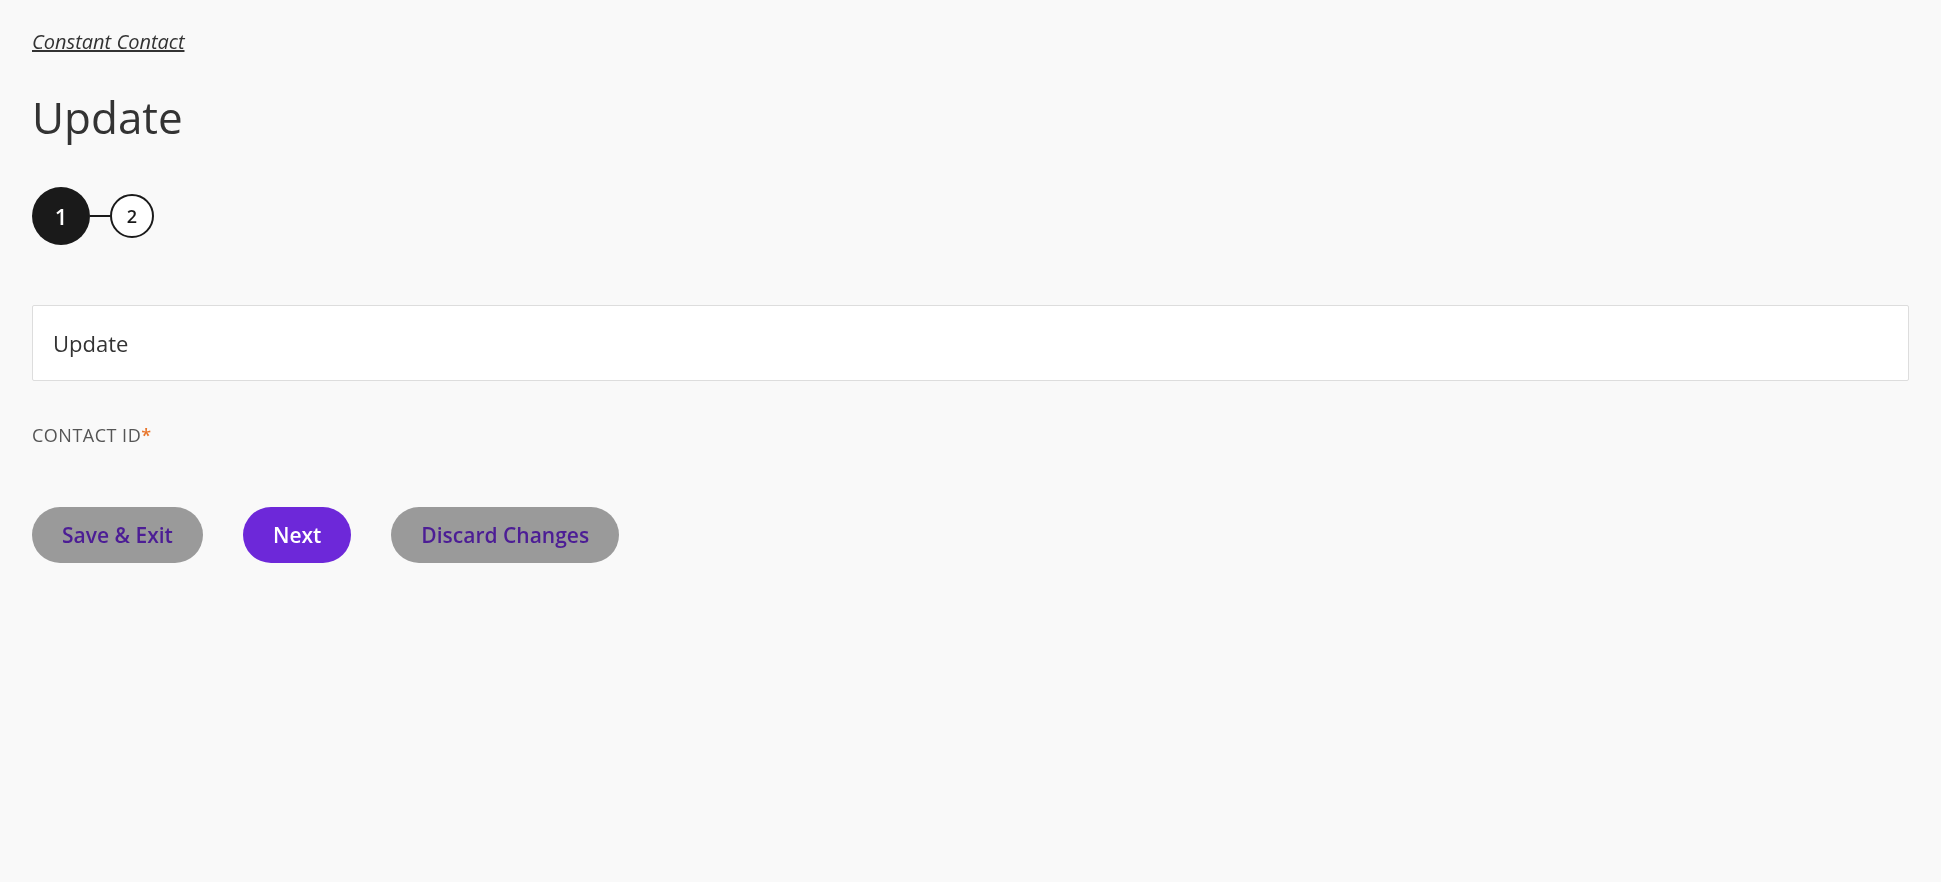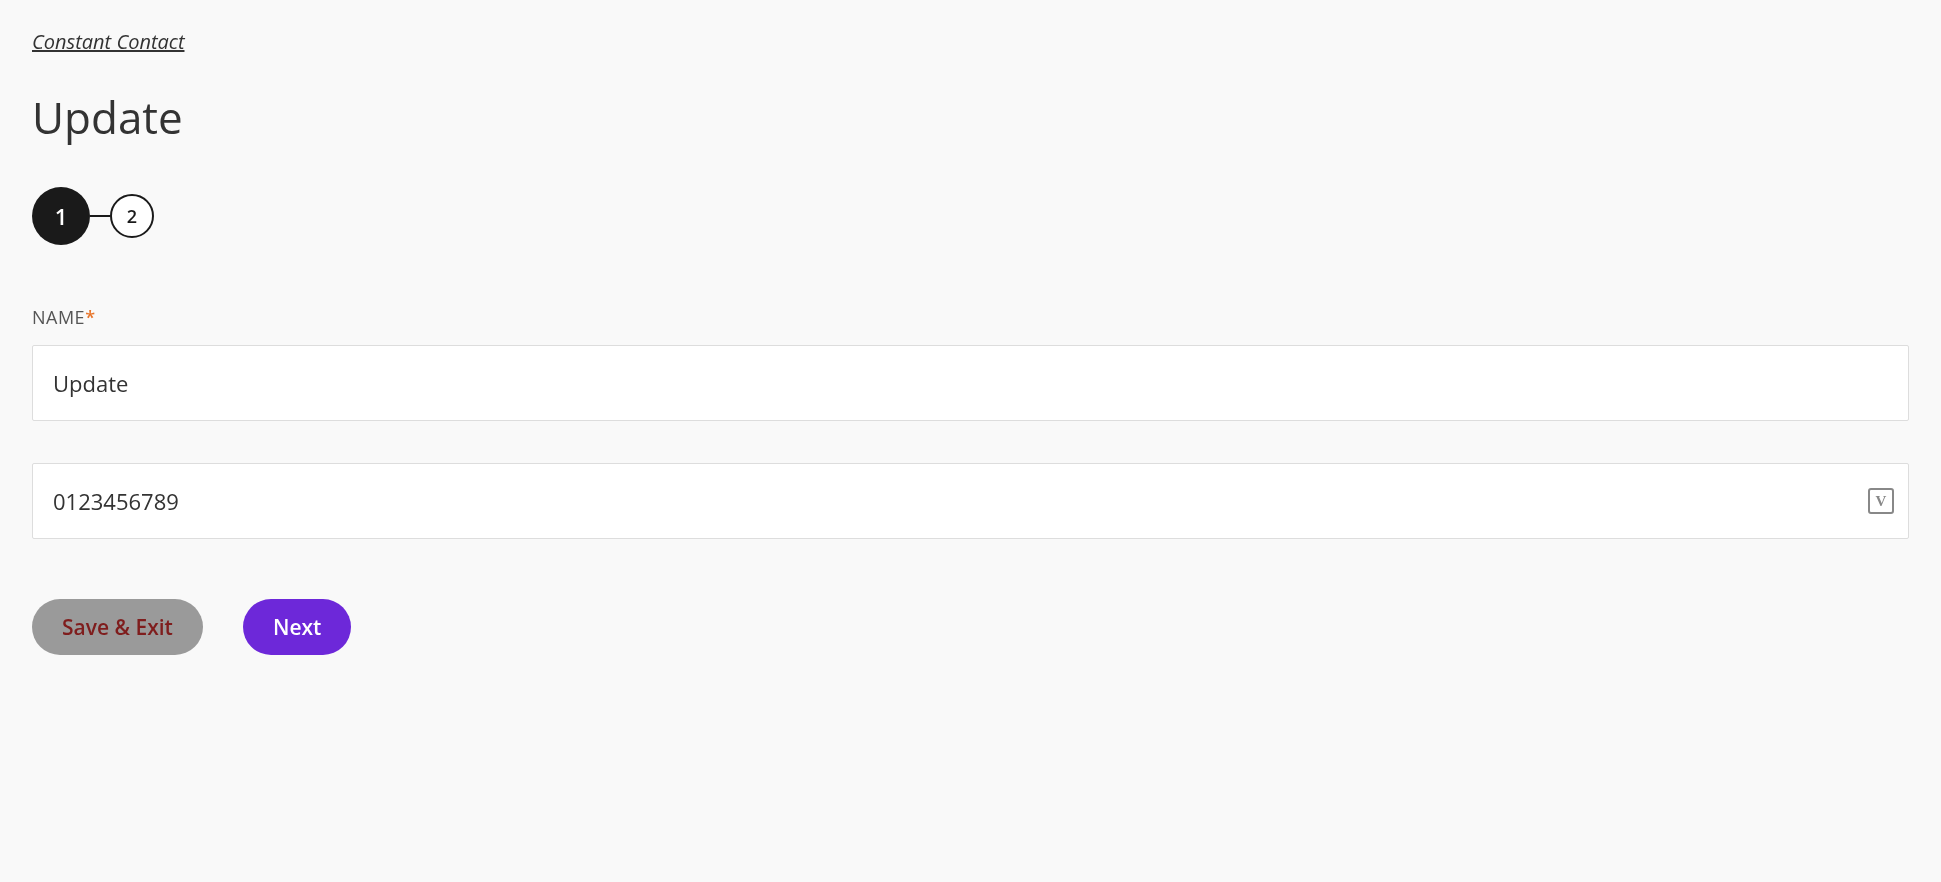--- a/index.html
+++ b/index.html
@@ -119,21 +119,21 @@
       border: none;
       border-radius: 999px;
       padding: 14px 30px;
       font-size: 21px;
       font-weight: 600;
       cursor: pointer;
       font-family: inherit;
     }
     .btn-gray {
       background: #9a9a9a;
-      color: #7f1d1d;
+      color: #4c1d95;
     }
     .btn-orange {
       background: #6d28d9;
       color: #fff;
     }
   </style>
 </head>
 <body>
 
 
@@ -142,34 +142,31 @@
 
 <h1 class="page-title">Update</h1>
 
 <div class="stepper">
   <div class="step active">1</div>
   <div class="step-connector"></div>
   <div class="step inactive">2</div>
 </div>
 
 <div class="form-group">
-  <label class="form-label">
-    <span>NAME</span><span class="required-asterisk">*</span>
-  </label>
   <div class="form-input-wrapper">
     <input type="text" class="form-input" value="Update" style="">
   </div>
 </div>
 
 <div class="form-group">
-  <div class="form-input-wrapper">
-    <input type="text" class="form-input" value="0123456789" style="">
-    <span class="input-suffix-icon">V</span>
-  </div>
+  <label class="form-label">
+    <span>CONTACT ID</span><span class="required-asterisk">*</span>
+  </label>
 </div>
 
 <div class="button-row">
   <button class="btn btn-gray">Save &amp; Exit</button>
   <button class="btn btn-orange">Next</button>
+  <button class="btn btn-gray">Discard Changes</button>
 </div>
 
 
 
 
 </body></html>

